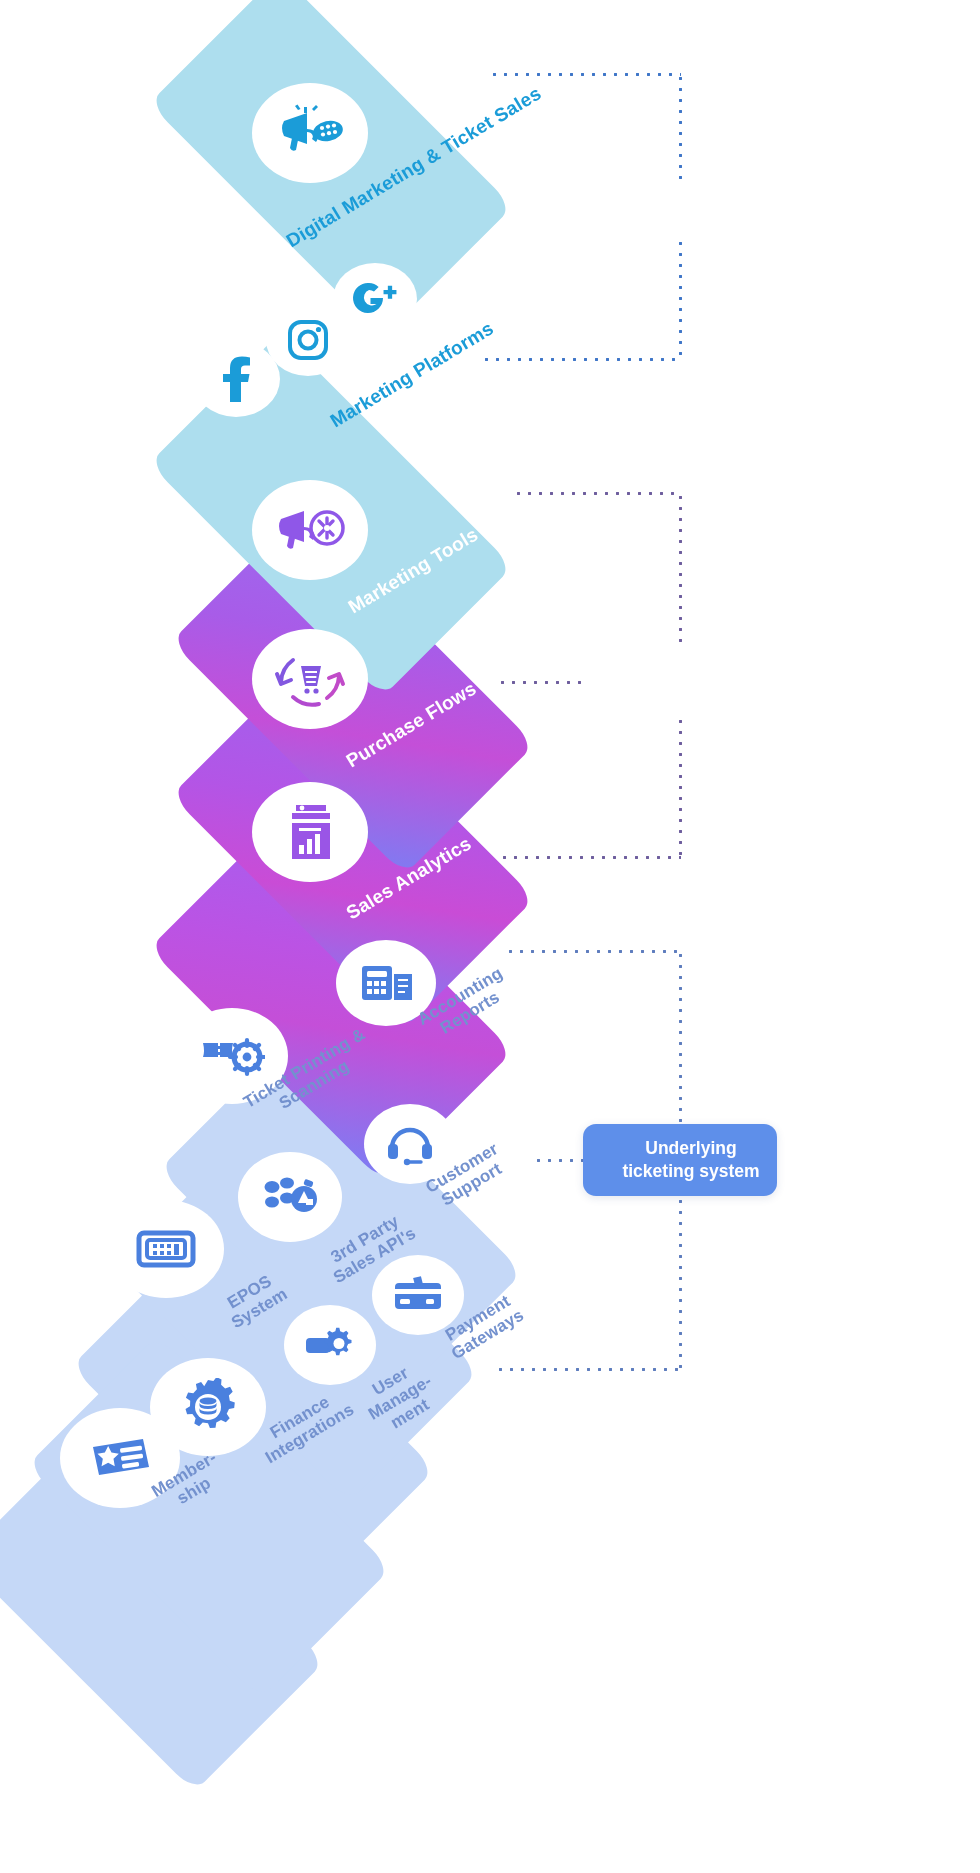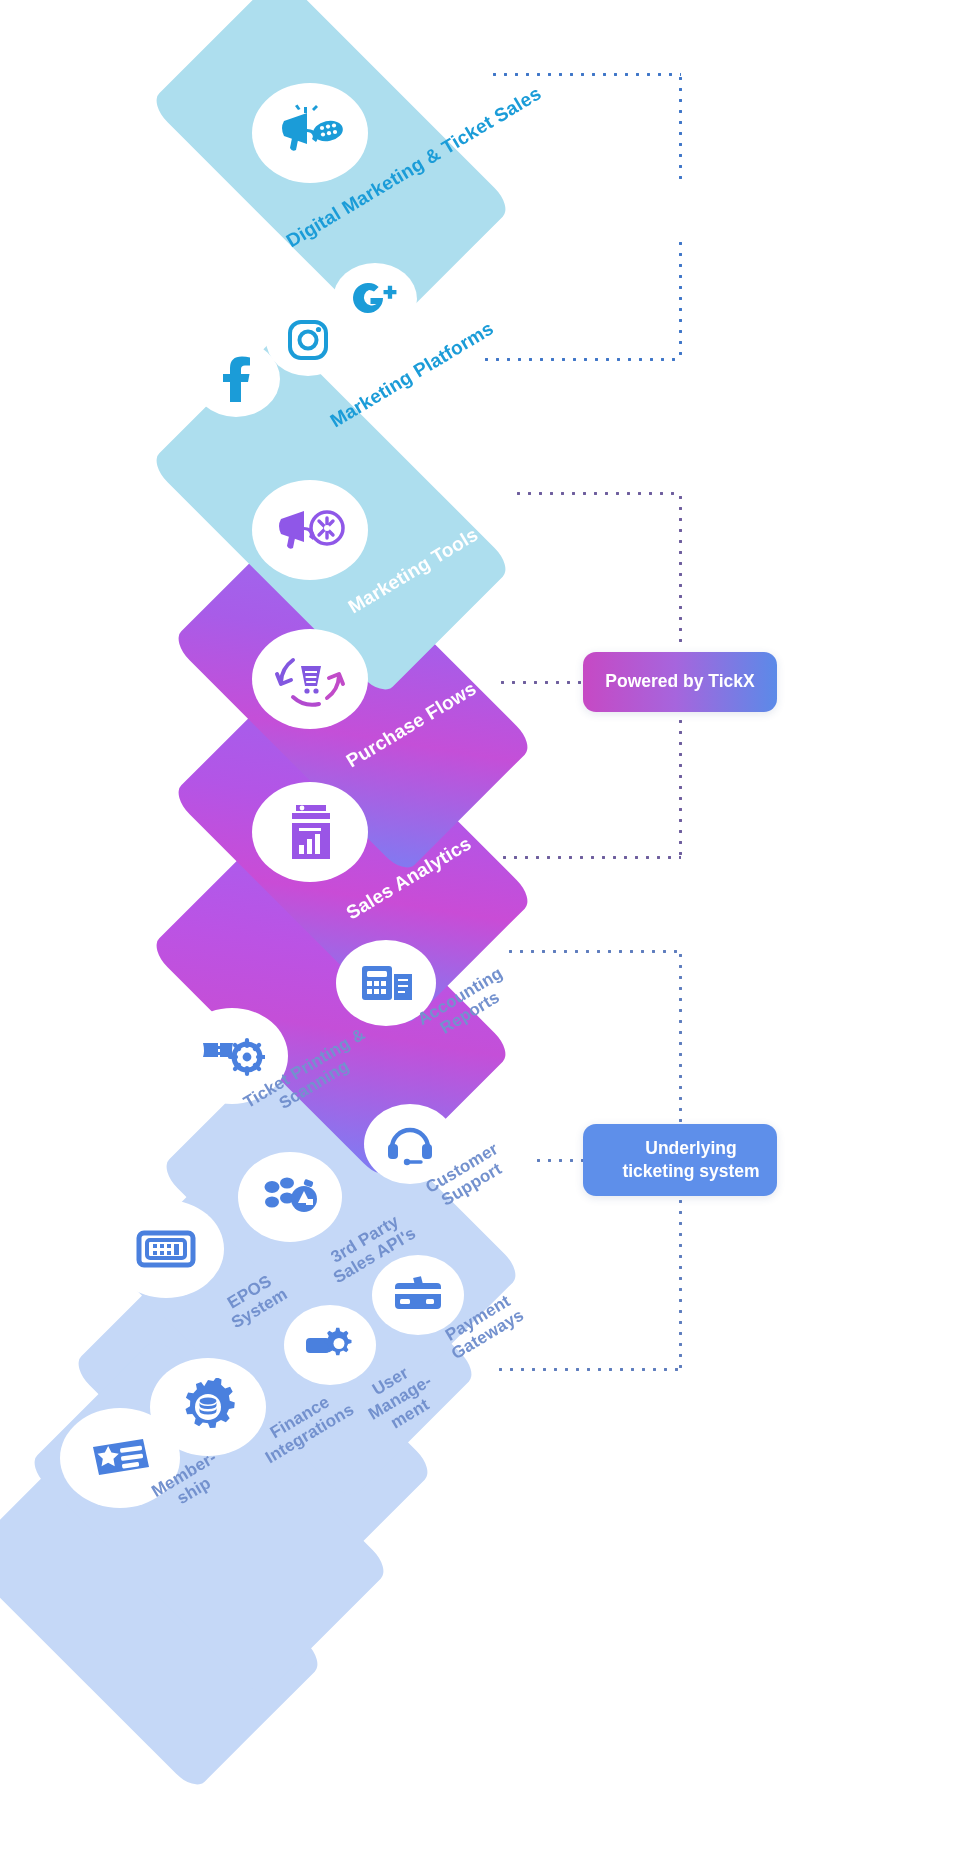--- a/index.html
+++ b/index.html
@@ -436,18 +436,17 @@
   <div class="dots-h c-purple" style="left:499px; top:856px; width:182px;"></div>
   <div class="dots-h c-purple" style="left:497px; top:681px; width:88px;"></div>
 
   <div class="dots-h c-slate" style="left:505px; top:950px; width:176px;"></div>
   <div class="dots-v c-slate" style="left:679px; top:950px; height:172px;"></div>
   <div class="dots-v c-slate" style="left:679px; top:1196px; height:174px;"></div>
   <div class="dots-h c-slate" style="left:495px; top:1368px; width:186px;"></div>
   <div class="dots-h c-slate" style="left:533px; top:1159px; width:52px;"></div>
 
 
-  <div class="badge b2" style="left:583px; top:652px; width:194px; height:60px;">Powered by TickX</div>
 
   <div class="badge b3" style="left:583px; top:1124px; width:194px; height:72px;">Underlying
 ticketing system</div>
 
 </div>
 
 </body></html>

